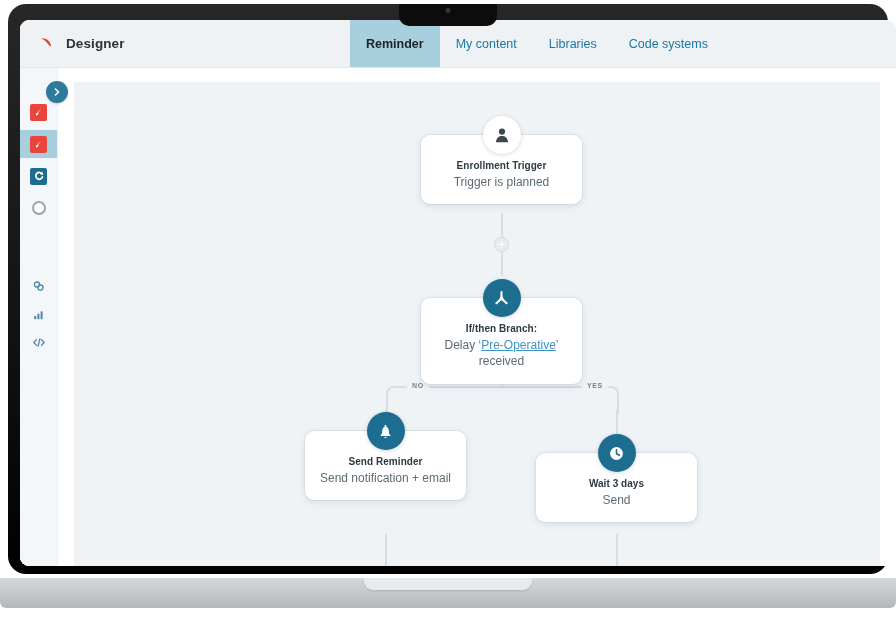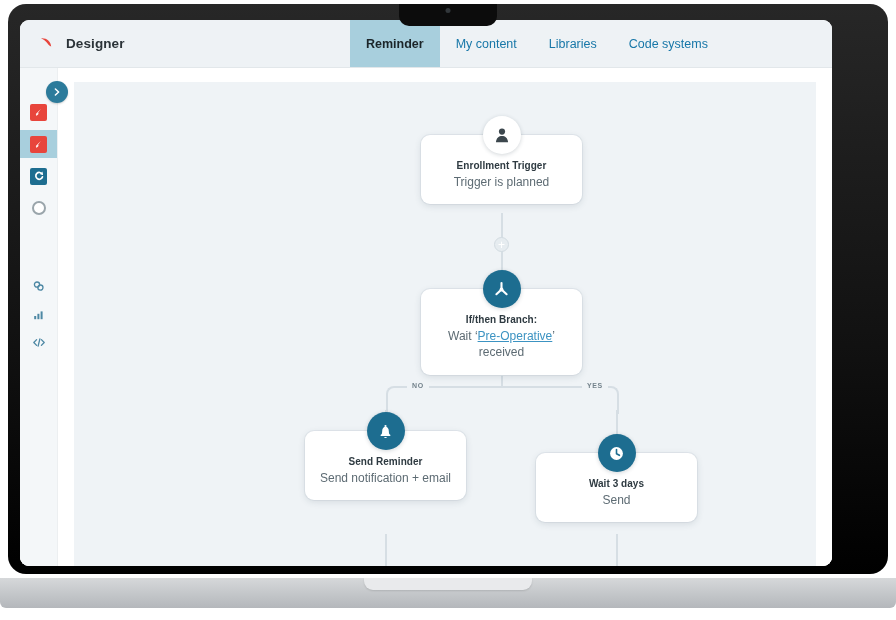--- a/index.html
+++ b/index.html
@@ -50,21 +50,21 @@
     width: 5px;
     height: 5px;
     border-radius: 50%;
     background: #32373b;
     z-index: 7;
   }
   .screen {
     position: absolute;
     left: 20px;
     top: 20px;
-    width: 812px;
+    width: 876px;
     height: 546px;
     background: #ffffff;
     border-radius: 9px;
     overflow: hidden;
     z-index: 4;
   }
   .laptop-base {
     position: absolute;
     left: 0;
     top: 578px;
@@ -444,32 +444,32 @@
             <div class="node-badge badge-white">
               <svg width="18" height="18" viewBox="0 0 18 18">
                 <circle cx="9" cy="5.6" r="3.1" fill="#3c474d"></circle>
                 <path d="M2.9 16.2 C3.3 11.6, 6.0 9.9, 9 9.9 C12 9.9, 14.7 11.6, 15.1 16.2 Z" fill="#3c474d"></path>
               </svg>
             </div>
             <div class="node-title">Enrollment Trigger</div>
             <div class="node-sub">Trigger is planned</div>
           </div>
 
-          <div class="node" style="left:347px; top:207px; width:161px;">
+          <div class="node" style="left:347px; top:216px; width:161px;">
             <div class="node-badge badge-teal">
               <svg width="19" height="19" viewBox="0 0 19 19">
                 <circle cx="9.5" cy="9.5" r="1.9" fill="#ffffff"></circle>
                 <path d="M9.5 9.5 L9.5 3.1" stroke="#ffffff" stroke-width="2.1" stroke-linecap="round"></path>
                 <path d="M9.5 9.5 L4.4 14.2" stroke="#ffffff" stroke-width="2.1" stroke-linecap="round"></path>
                 <path d="M9.5 9.5 L14.6 14.2" stroke="#ffffff" stroke-width="2.1" stroke-linecap="round"></path>
               </svg>
             </div>
             <div class="node-title">If/then Branch:</div>
             <div class="node-sub">
-              <span>Wait ‘</span><span class="node-link">Pre-Operative</span><span>’ received</span>
+              <span>Delay ‘</span><span class="node-link">Pre-Operative</span><span>’ received</span>
             </div>
           </div>
 
           <div class="node" style="left:231px; top:349px; width:161px;">
             <div class="node-badge badge-teal">
               <svg width="19" height="19" viewBox="0 0 19 19">
                 <path d="M5.1 13.0 C5.1 13.0, 6.2 12.2, 6.2 9.0 C6.2 6.4, 7.6 4.8, 9.5 4.8
                          C11.4 4.8, 12.8 6.4, 12.8 9.0 C12.8 12.2, 13.9 13.0, 13.9 13.0 Z" fill="#ffffff"></path>
                 <rect x="4.6" y="12.6" width="9.8" height="1.5" rx=".7" fill="#ffffff"></rect>
                 <circle cx="9.5" cy="4.0" r="1.1" fill="#ffffff"></circle>

